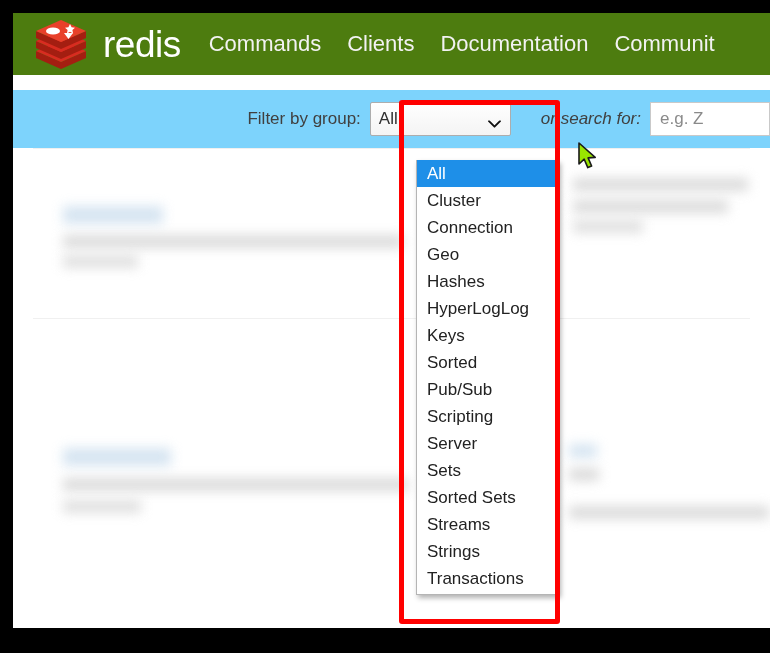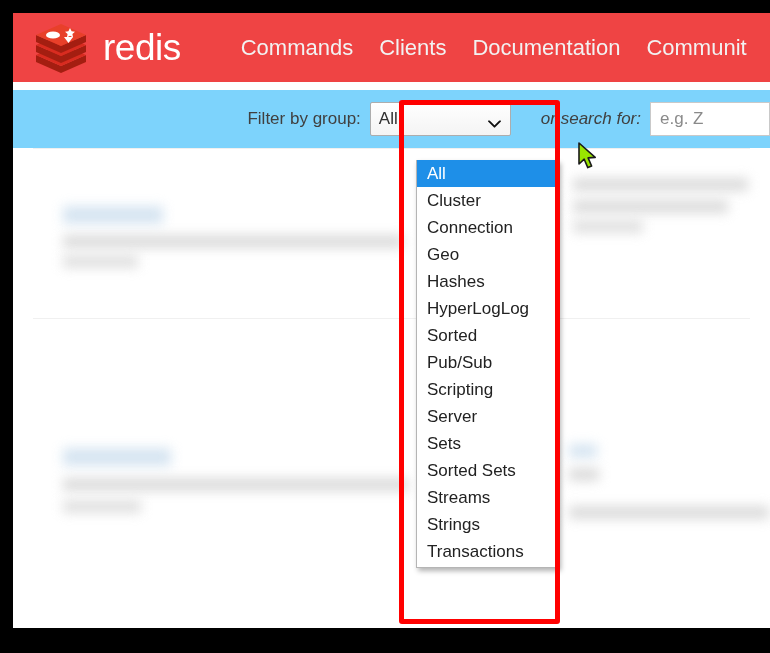--- a/index.html
+++ b/index.html
@@ -29,25 +29,24 @@
     height: 615px;
     background: #ffffff;
     overflow: hidden;
   }
 
   
   #navbar {
     position: absolute;
     left: 0; top: 0;
     width: 757px;
-    height: 69px;
-    background: #ef4444;
-    display: flex;
-    align-items: center;
-    gap: 32px;
+    height: 62px;
+    background: #4d7c0f;
+    display: flex;
+    align-items: center;
   }
 
   #brand {
     display: flex;
     align-items: center;
     margin-left: 20px;
     text-decoration: none;
   }
 
   #logo-mark {
@@ -330,20 +329,21 @@
 
     </div>
 
     <div id="dropdown">
       <div class="dd-option selected">All</div>
       <div class="dd-option">Cluster</div>
       <div class="dd-option">Connection</div>
       <div class="dd-option">Geo</div>
       <div class="dd-option">Hashes</div>
       <div class="dd-option">HyperLogLog</div>
+      <div class="dd-option">Keys</div>
       <div class="dd-option">Sorted</div>
       <div class="dd-option">Pub/Sub</div>
       <div class="dd-option">Scripting</div>
       <div class="dd-option">Server</div>
       <div class="dd-option">Sets</div>
       <div class="dd-option">Sorted Sets</div>
       <div class="dd-option">Streams</div>
       <div class="dd-option">Strings</div>
       <div class="dd-option">Transactions</div>
     </div>

